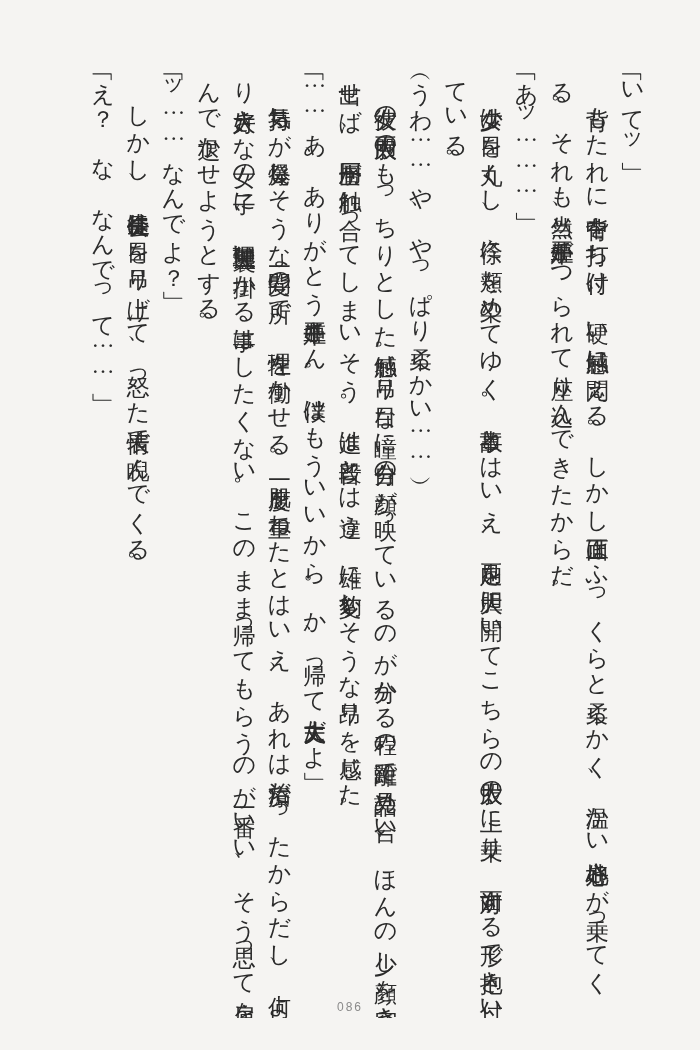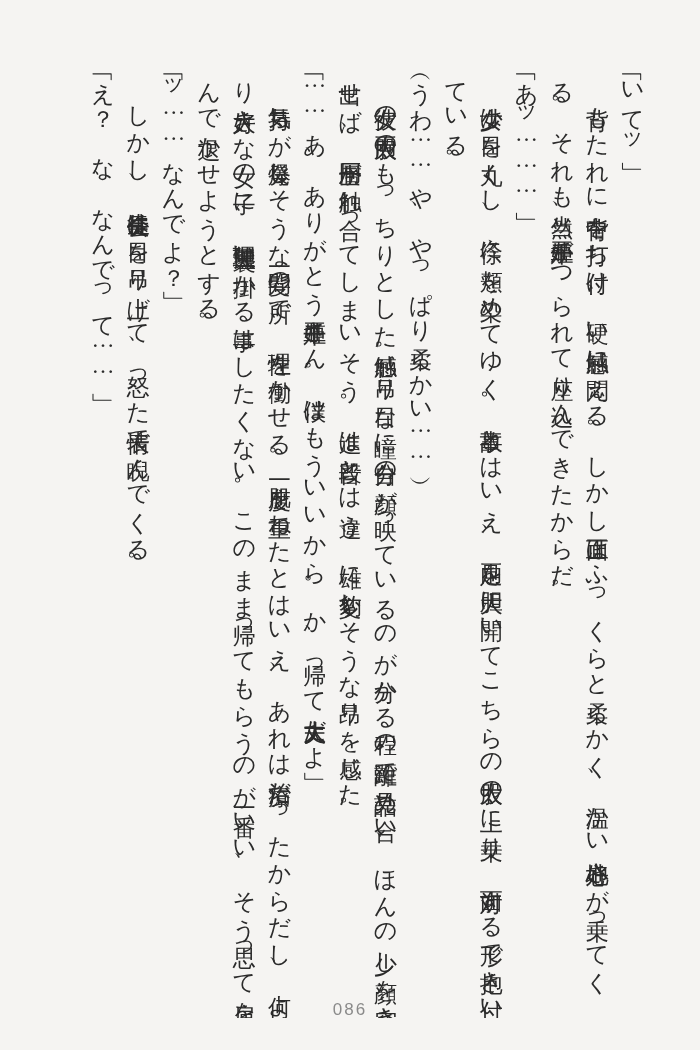--- a/index.html
+++ b/index.html
@@ -38,21 +38,21 @@
   }
   .text-block p.narration {
     text-indent: 24px;
   }
   .page-number {
     position: absolute;
     left: 0;
     right: 0;
     top: 1000px;
     text-align: center;
-    font-size: 17px;
+    font-size: 12px;
     letter-spacing: 2px;
     color: #8a8a8a;
     font-family: "Liberation Sans", "DejaVu Sans", sans-serif;
   }
 </style>
 </head>
 <body>
 
 <div class="page">
   <div class="text-block" id="text-block">

